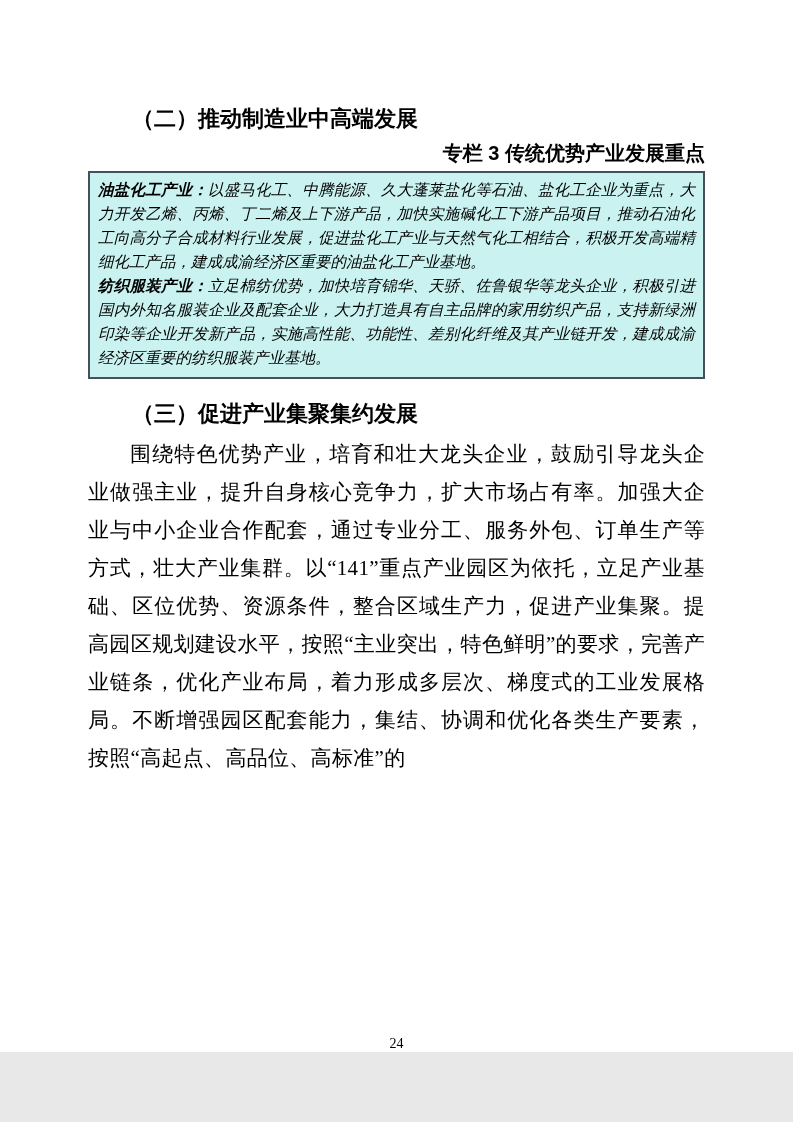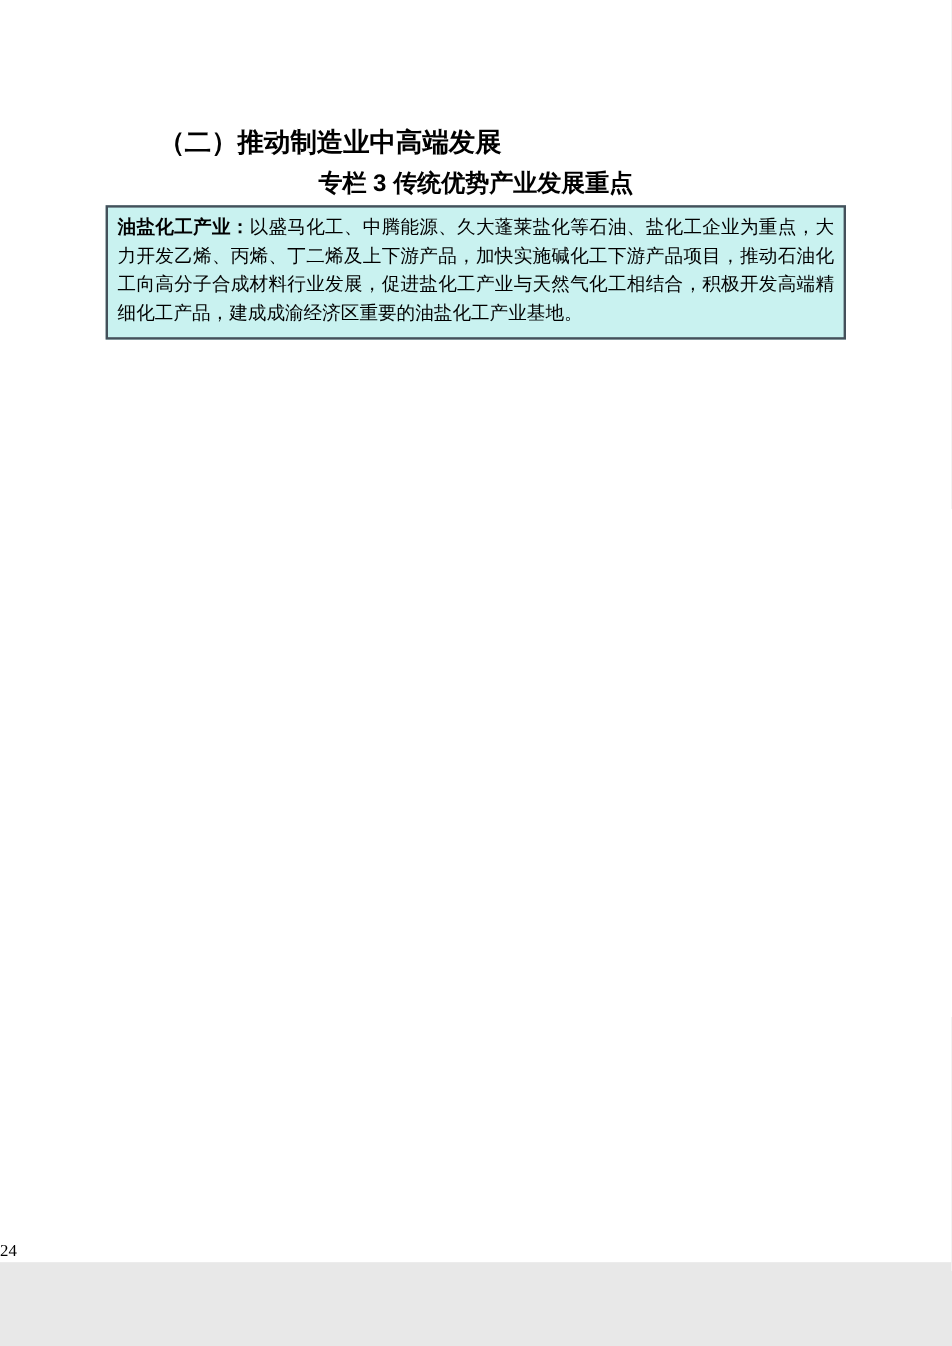--- a/index.html
+++ b/index.html
@@ -37,61 +37,66 @@
     text-align: justify;
     text-justify: inter-character;
     margin: 0 0 6px 0;
     letter-spacing: 0.3px;
   }
   .callout-title {
     font-family: "Liberation Sans", "DejaVu Sans", sans-serif;
     font-weight: bold;
     font-size: 20px;
     line-height: 26px;
-    text-align: center;
+    text-align: right;
     margin: 6px 0 5px 0;
   }
   .callout-box {
     border: 2px solid #44505a;
     background: #c9f2f0;
     padding: 5px 8px 7px 8px;
     margin: 0 0 14px 0;
   }
   .callout-item {
     font-size: 15.5px;
     line-height: 24px;
     text-align: justify;
     text-justify: inter-character;
     margin: 0;
+    font-style: italic;
   }
   .callout-item b {
     font-weight: bold;
   }
   .page-number {
     position: absolute;
     left: 0;
     right: 0;
     top: 1036px;
+    text-align: center;
     font-size: 14px;
     font-family: "Liberation Serif", "DejaVu Serif", serif;
   }
 </style>
 </head>
 <body>
 
 <div class="page">
   <div class="content">
 
     <h2 class="section-heading">（二）推动制造业中高端发展</h2>
 
 
     <div class="callout-title">专栏 3  传统优势产业发展重点</div>
 
     <div class="callout-box" style="background-color: rgb(201, 242, 240); border-color: rgb(68, 80, 90);">
       <p class="callout-item"><b>油盐化工产业：</b><span>以盛马化工、中腾能源、久大蓬莱盐化等石油、盐化工企业为重点，大力开发乙烯、丙烯、丁二烯及上下游产品，加快实施碱化工下游产品项目，推动石油化工向高分子合成材料行业发展，促进盐化工产业与天然气化工相结合，积极开发高端精细化工产品，建成成渝经济区重要的油盐化工产业基地。</span></p>
+      <p class="callout-item"><b>纺织服装产业：</b><span>立足棉纺优势，加快培育锦华、天骄、佐鲁银华等龙头企业，积极引进国内外知名服装企业及配套企业，大力打造具有自主品牌的家用纺织产品，支持新绿洲印染等企业开发新产品，实施高性能、功能性、差别化纤维及其产业链开发，建成成渝经济区重要的纺织服装产业基地。</span></p>
     </div>
 
+    <h2 class="section-heading second">（三）促进产业集聚集约发展</h2>
 
+    <p class="body-para">围绕特色优势产业，培育和壮大龙头企业，鼓励引导龙头企业做强主业，提升自身核心竞争力，扩大市场占有率。加强大企业与中小企业合作配套，通过专业分工、服务外包、订单生产等方式，壮大产业集群。以“141”重点产业园区为依托，立足产业基础、区位优势、资源条件，整合区域生产力，促进产业集聚。提高园区规划建设水平，按照“主业突出，特色鲜明”的要求，完善产业链条，优化产业布局，着力形成多层次、梯度式的工业发展格局。不断增强园区配套能力，集结、协调和优化各类生产要素，按照“高起点、高品位、高标准”的</p>
 
   </div>
 
   <div class="page-number">24</div>
 </div>
 
 </body></html>

